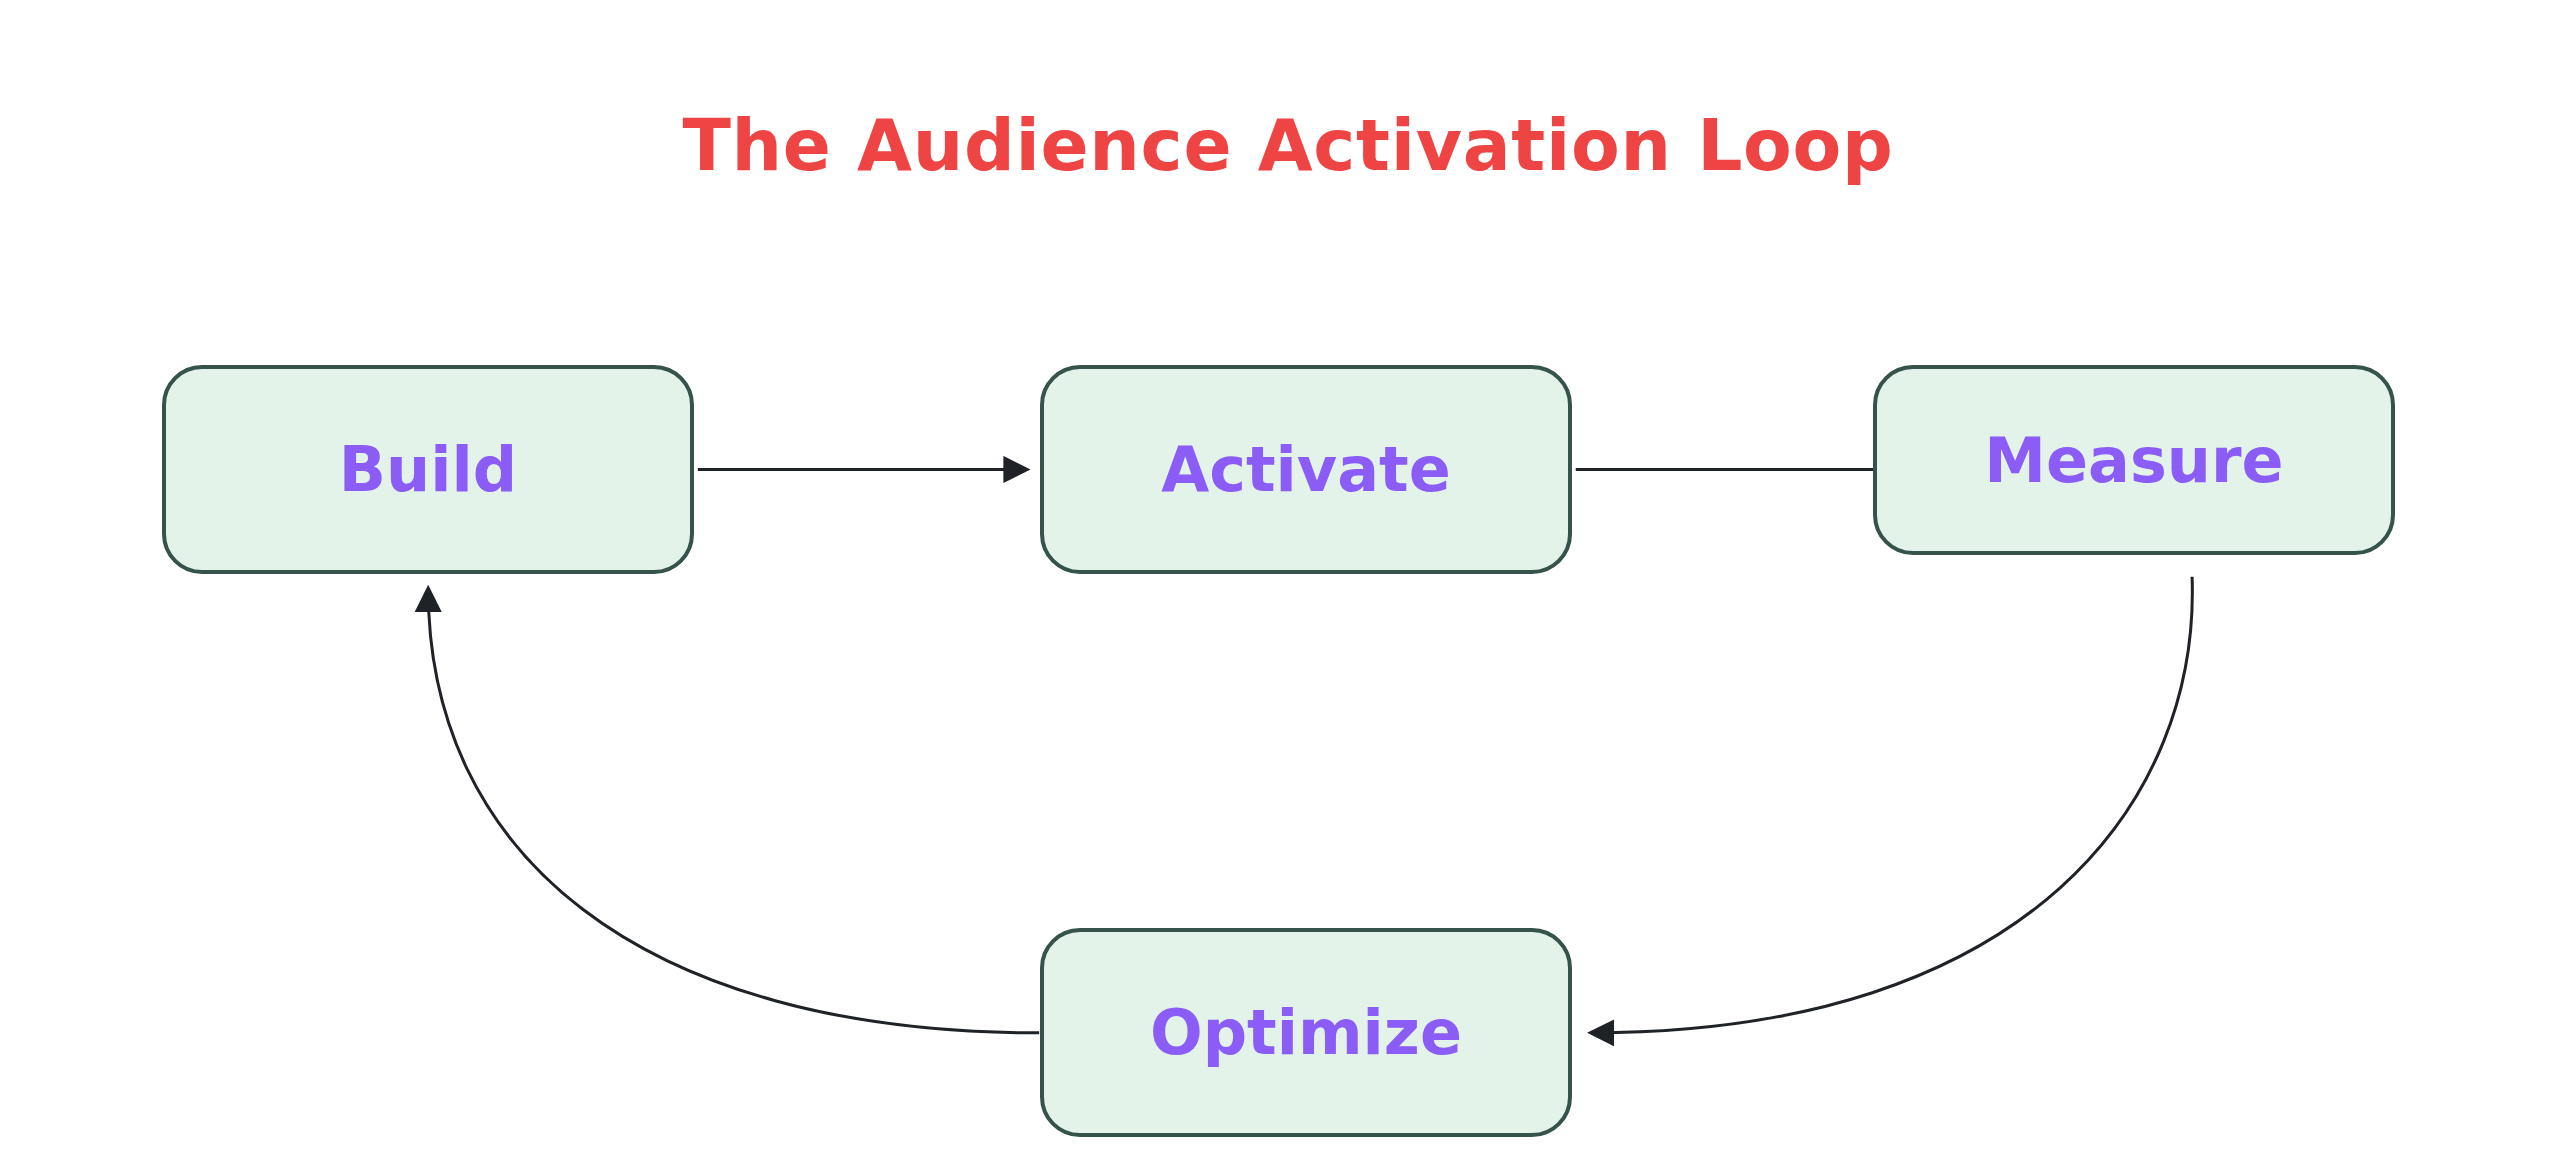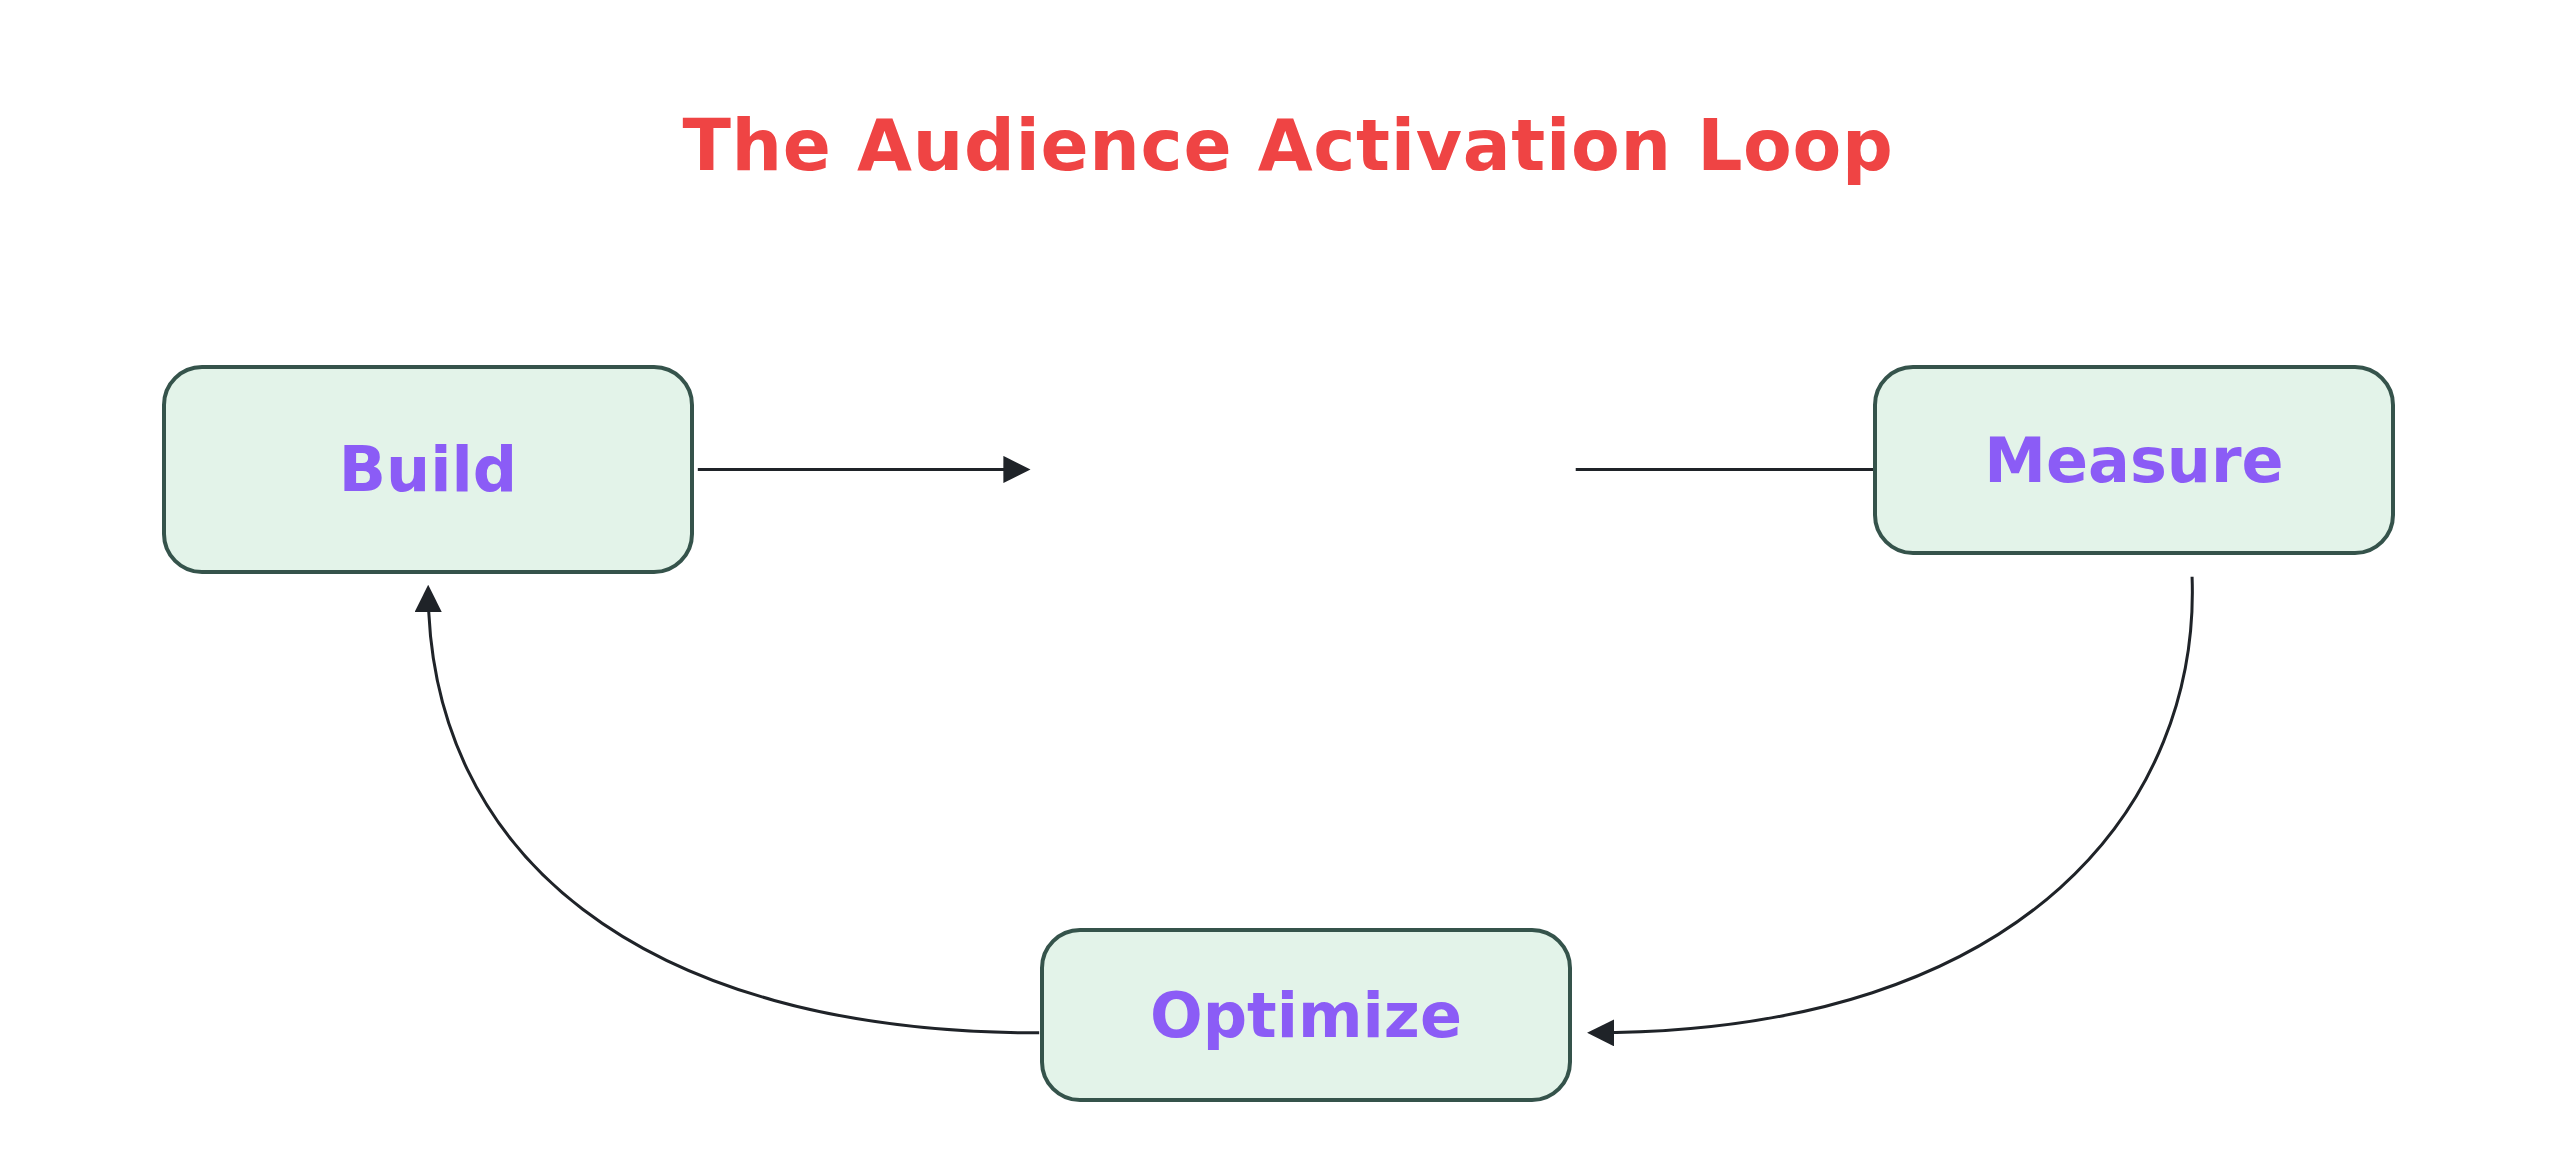--- a/index.html
+++ b/index.html
@@ -35,21 +35,21 @@
     border: 4px solid #35534b;
     border-radius: 40px;
     box-sizing: border-box;
     font-size: 62px;
     font-weight: 700;
     color: #8b5cf6;
   }
   .node-build    { left: 162px;  top: 365px;  width: 532px; height: 209px; }
   .node-activate { left: 1040px; top: 365px;  width: 532px; height: 209px; }
   .node-measure  { left: 1873px; top: 365px;  width: 522px; height: 190px; }
-  .node-optimize { left: 1040px; top: 928px; width: 532px; height: 174px; }
+  .node-optimize { left: 1040px; top: 928px; width: 532px; height: 209px; }
   .edges-layer {
     position: absolute;
     top: 0; left: 0;
     width: 2576px;
     height: 1171px;
     pointer-events: none;
   }
   .edge {
     fill: none;
     stroke: #1f2328;
@@ -76,20 +76,23 @@
 
     <path class="edge" d="M 3268 860 C 3280 1190, 3030 1540, 2372 1540" marker-end="url(#arrow)"></path>
 
     <path class="edge" d="M 1549 1540 C 950 1540, 638 1270, 638 878" marker-end="url(#arrow)"></path>
   </svg>
 
   <div class="node node-build">
     <span>Build</span>
   </div>
 
+  <div class="node node-activate">
+    <span>Activate</span>
+  </div>
 
   <div class="node node-measure">
     <span>Measure</span>
   </div>
 
   <div class="node node-optimize">
     <span>Optimize</span>
   </div>
 
 </div>

